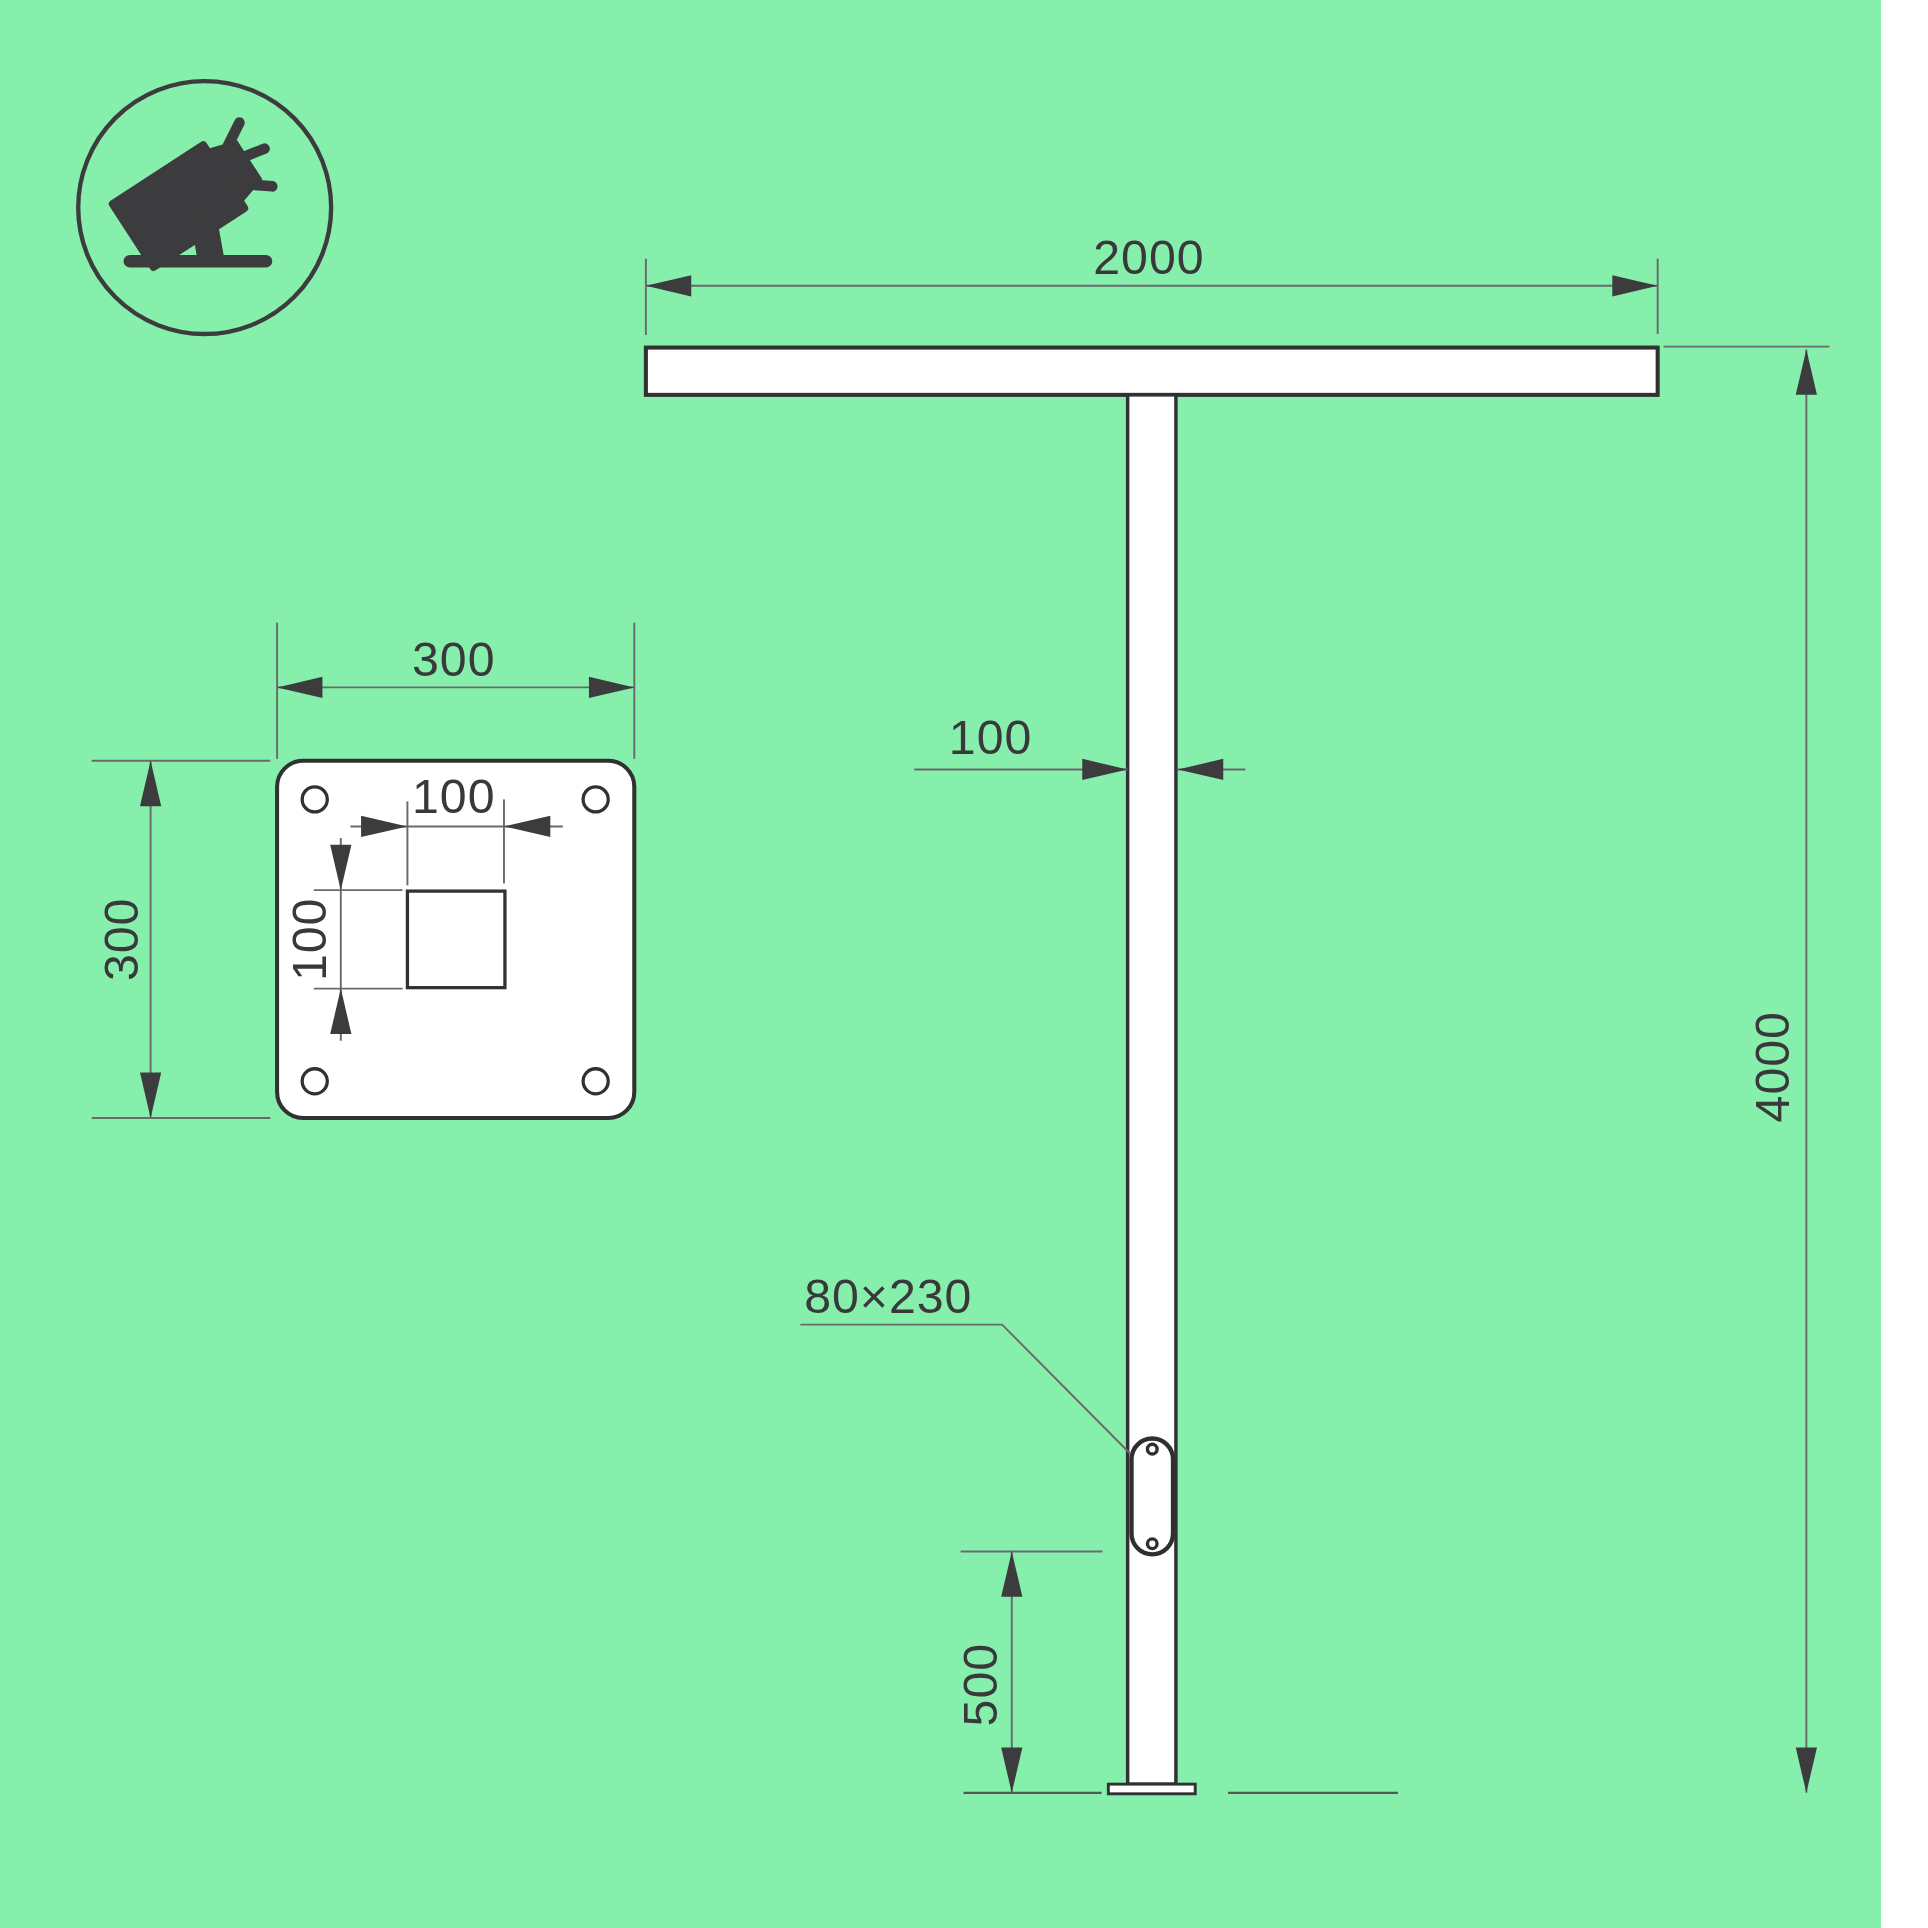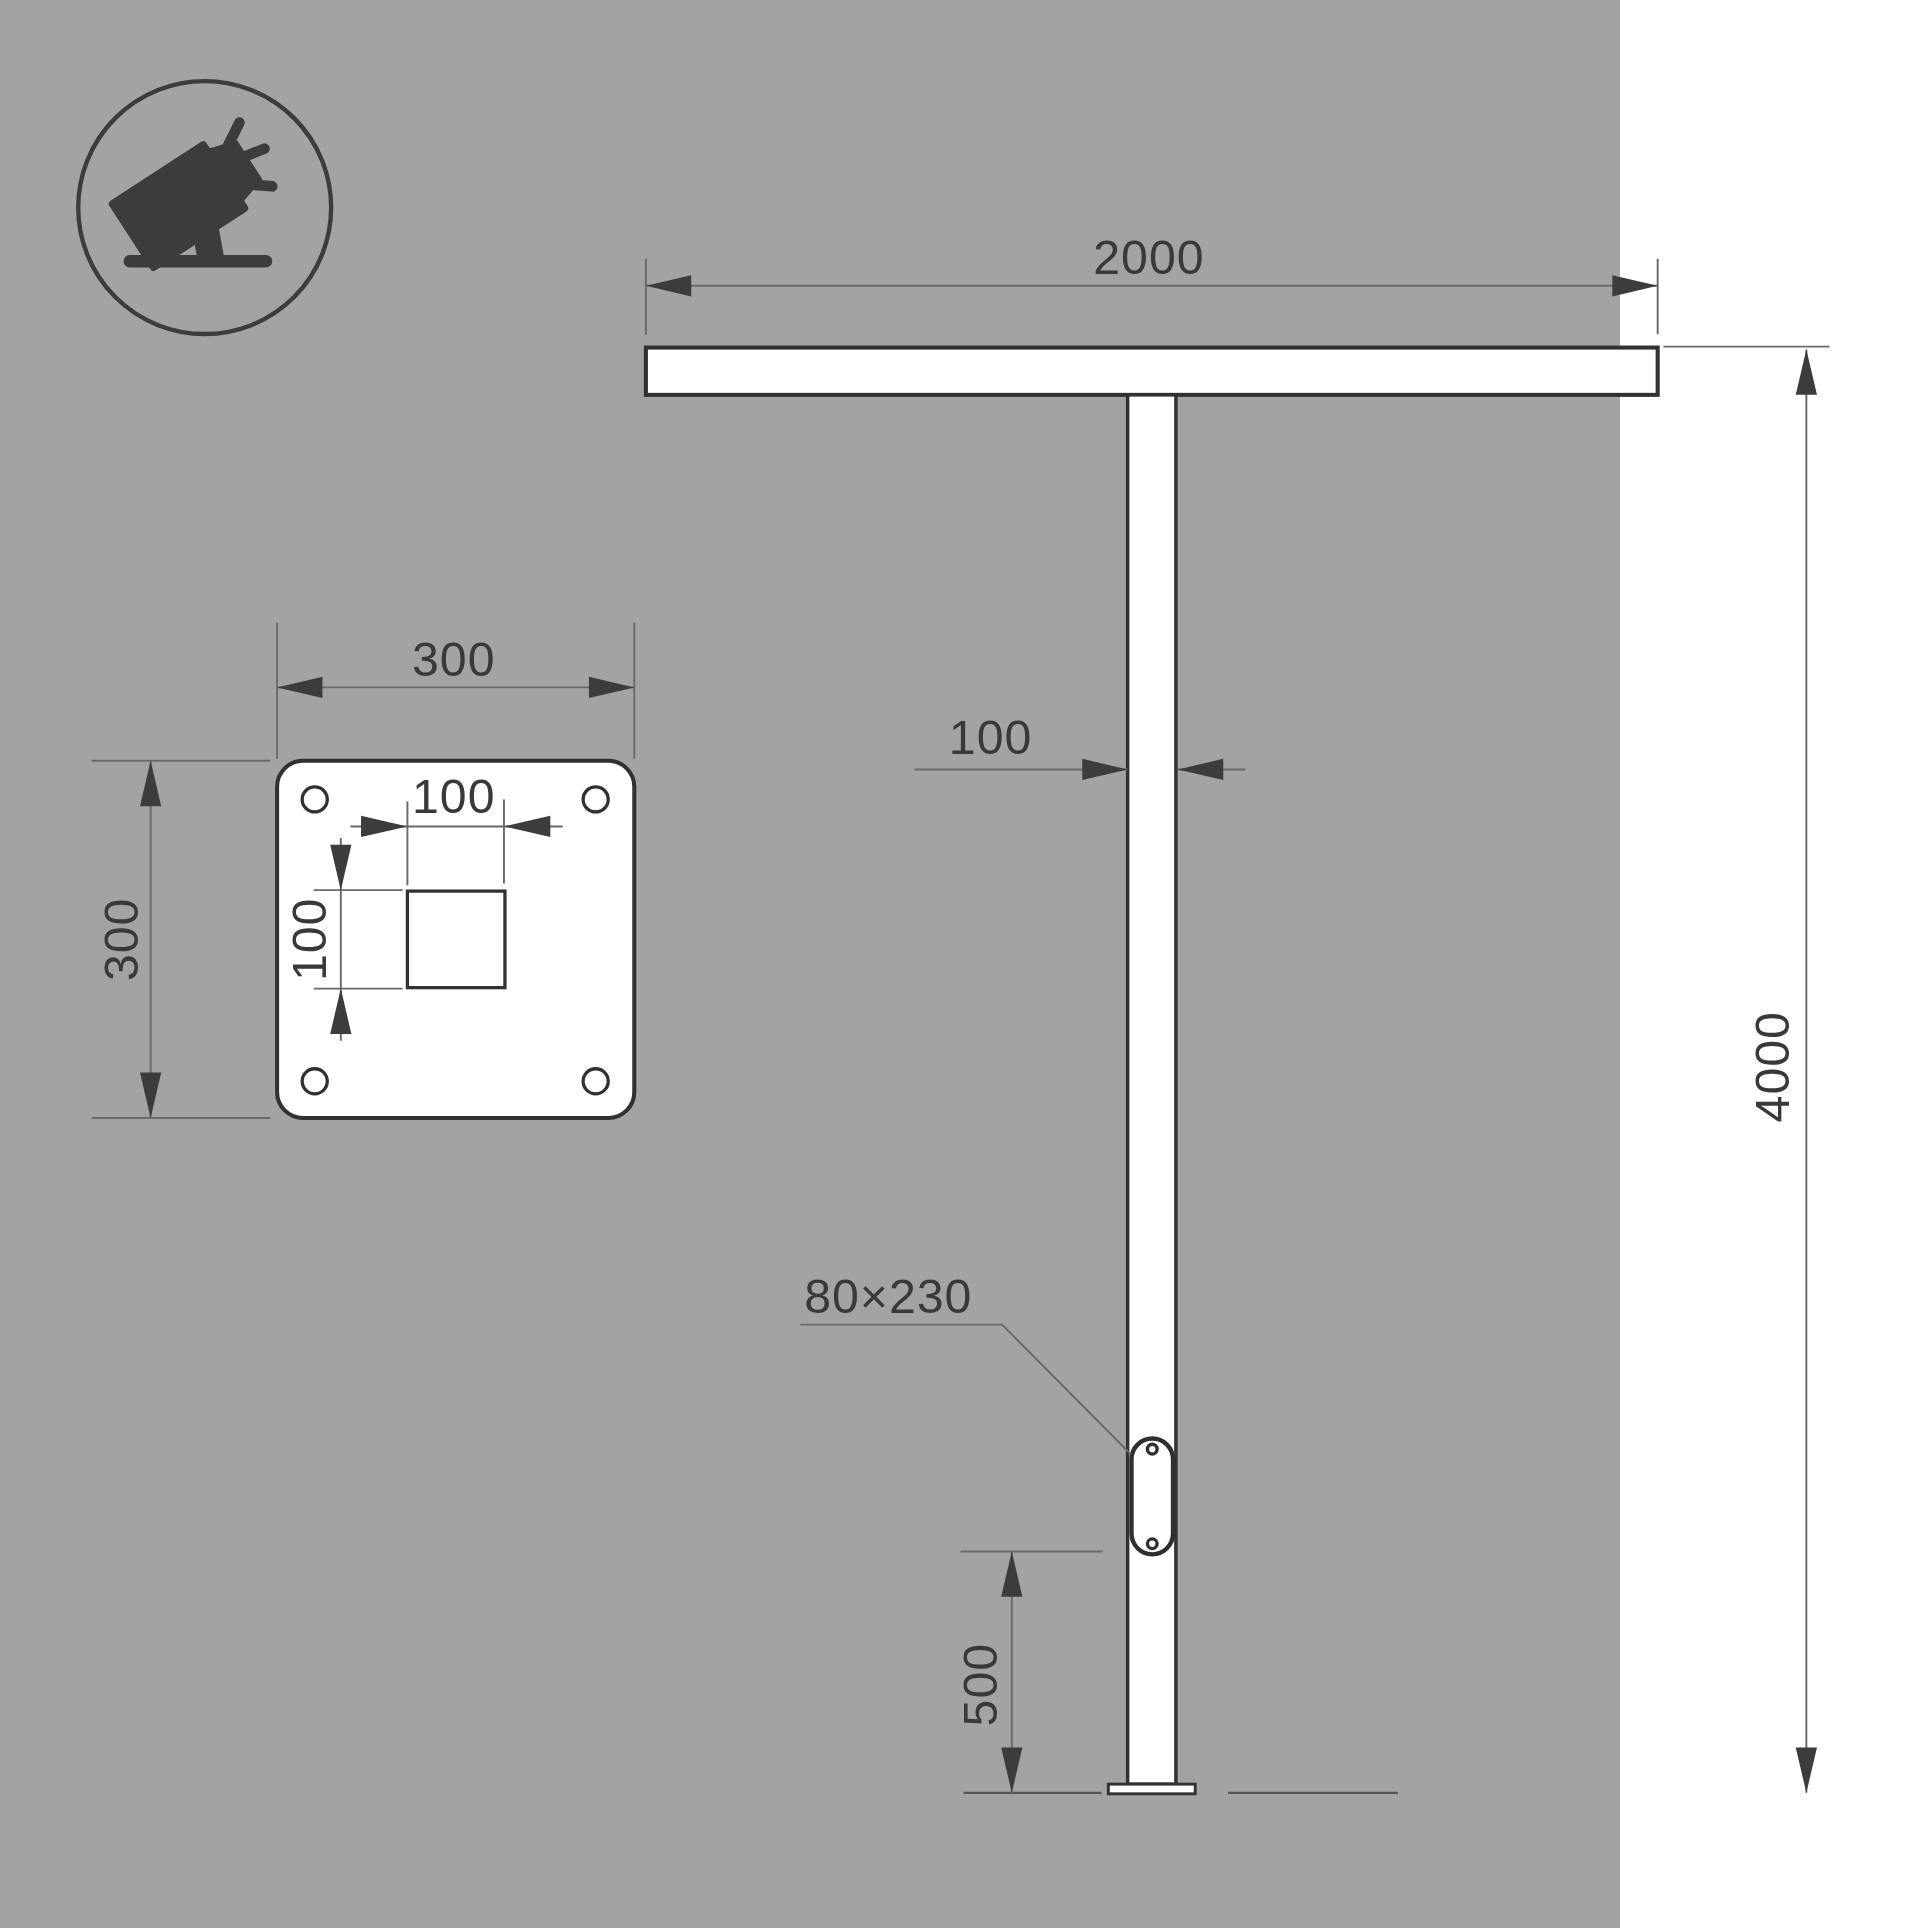--- a/index.html
+++ b/index.html
@@ -1,20 +1,20 @@
 <!DOCTYPE html>
 <html><head>
 <meta charset="utf-8">
 <style>
   html, body { margin: 0; padding: 0; background: #ffffff; }
   .canvas {
     position: relative;
-    width: 1620px;
+    width: 1881px;
     height: 1928px;
-    background: #a3a3a3;
+    background: #86efac;
     font-family: "Liberation Sans", sans-serif;
   }
   svg { display: block; }
   text {
     font-family: "Liberation Sans", sans-serif;
     font-size: 50px;
     letter-spacing: 1px;
     fill: #39393b;
   }
 </style>

